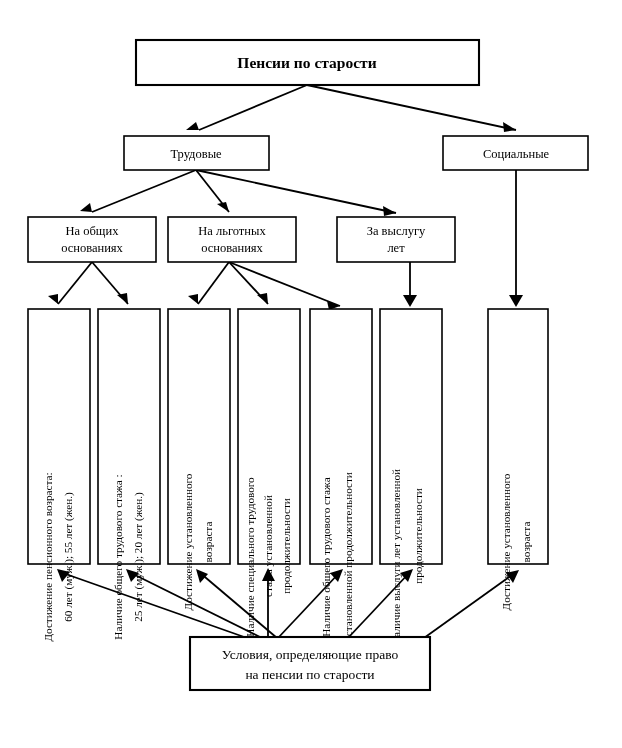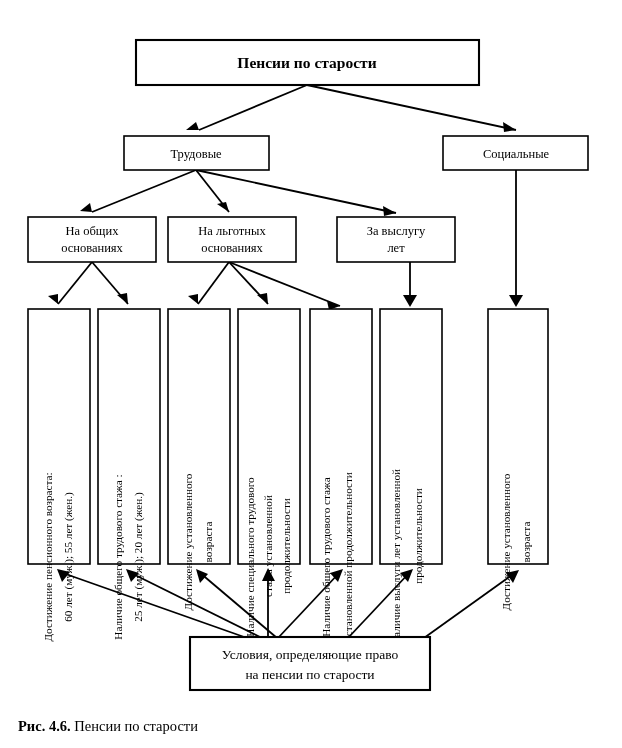--- a/index.html
+++ b/index.html
@@ -219,17 +219,13 @@
     </g>
 
     <g>
       <rect class="box-rect thick" x="190" y="625" width="240" height="53"></rect>
       <text class="t-bottom" x="310" y="647">Условия, определяющие право</text>
       <text class="t-bottom" x="310" y="667">на пенсии по старости</text>
     </g>
 
   </svg>
 
-  <div class="caption">
-    <b>Рис. 4.6.</b>
-    <span>Пенсии по старости</span>
-  </div>
 </div>
 
 </body></html>

